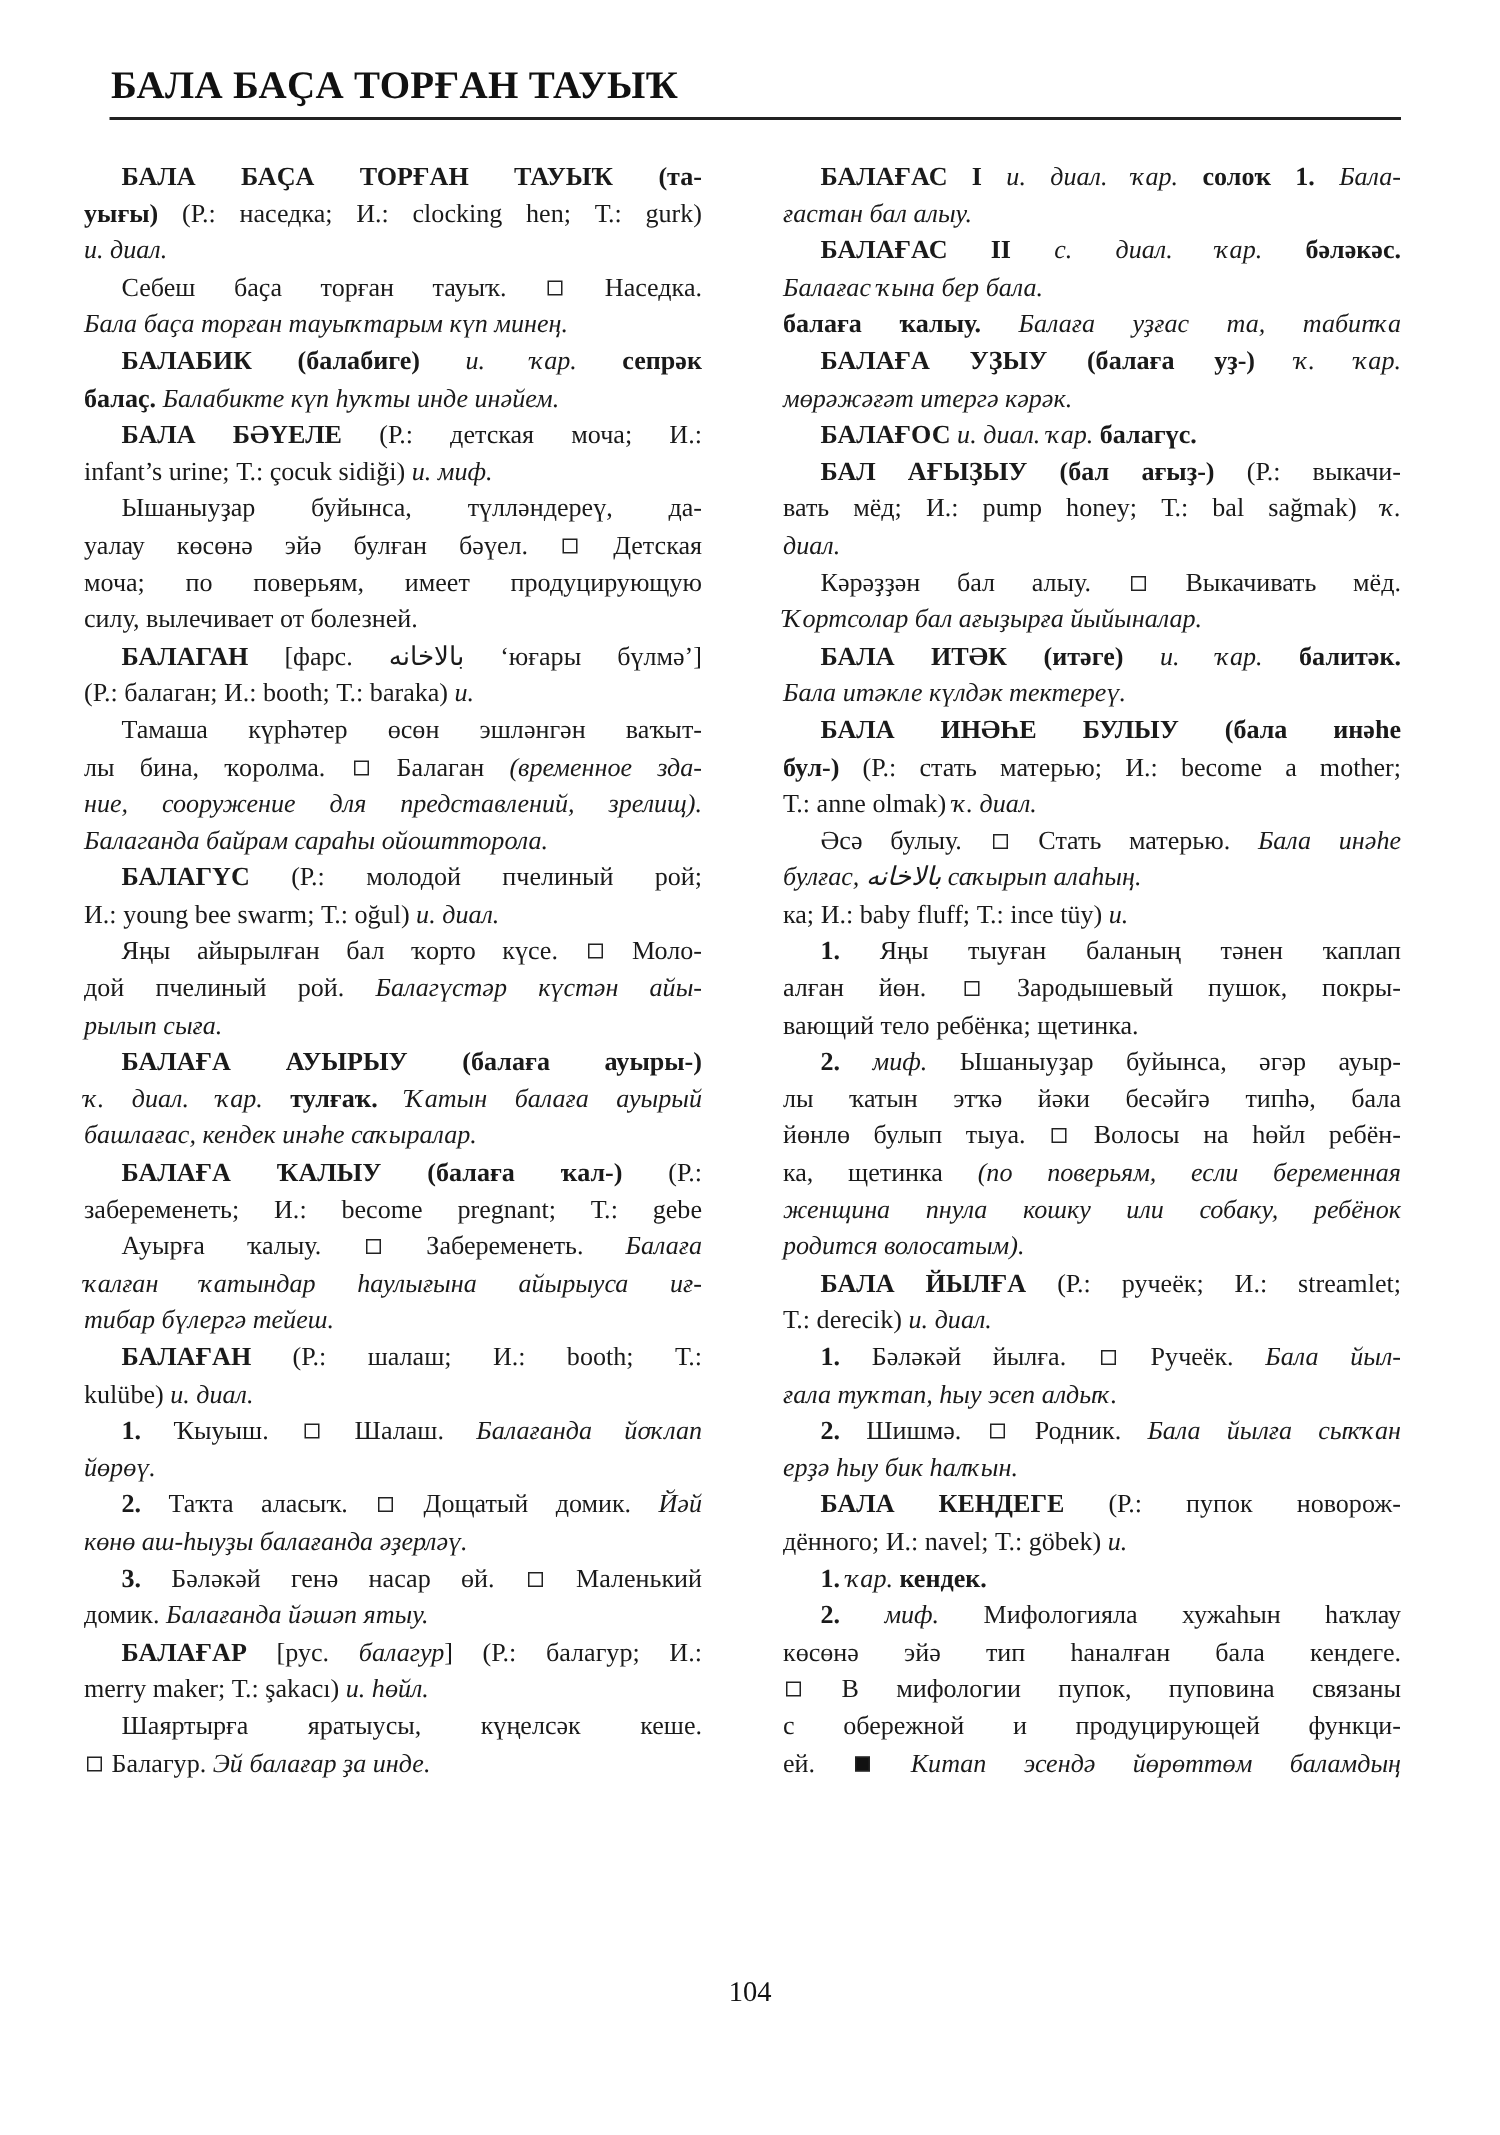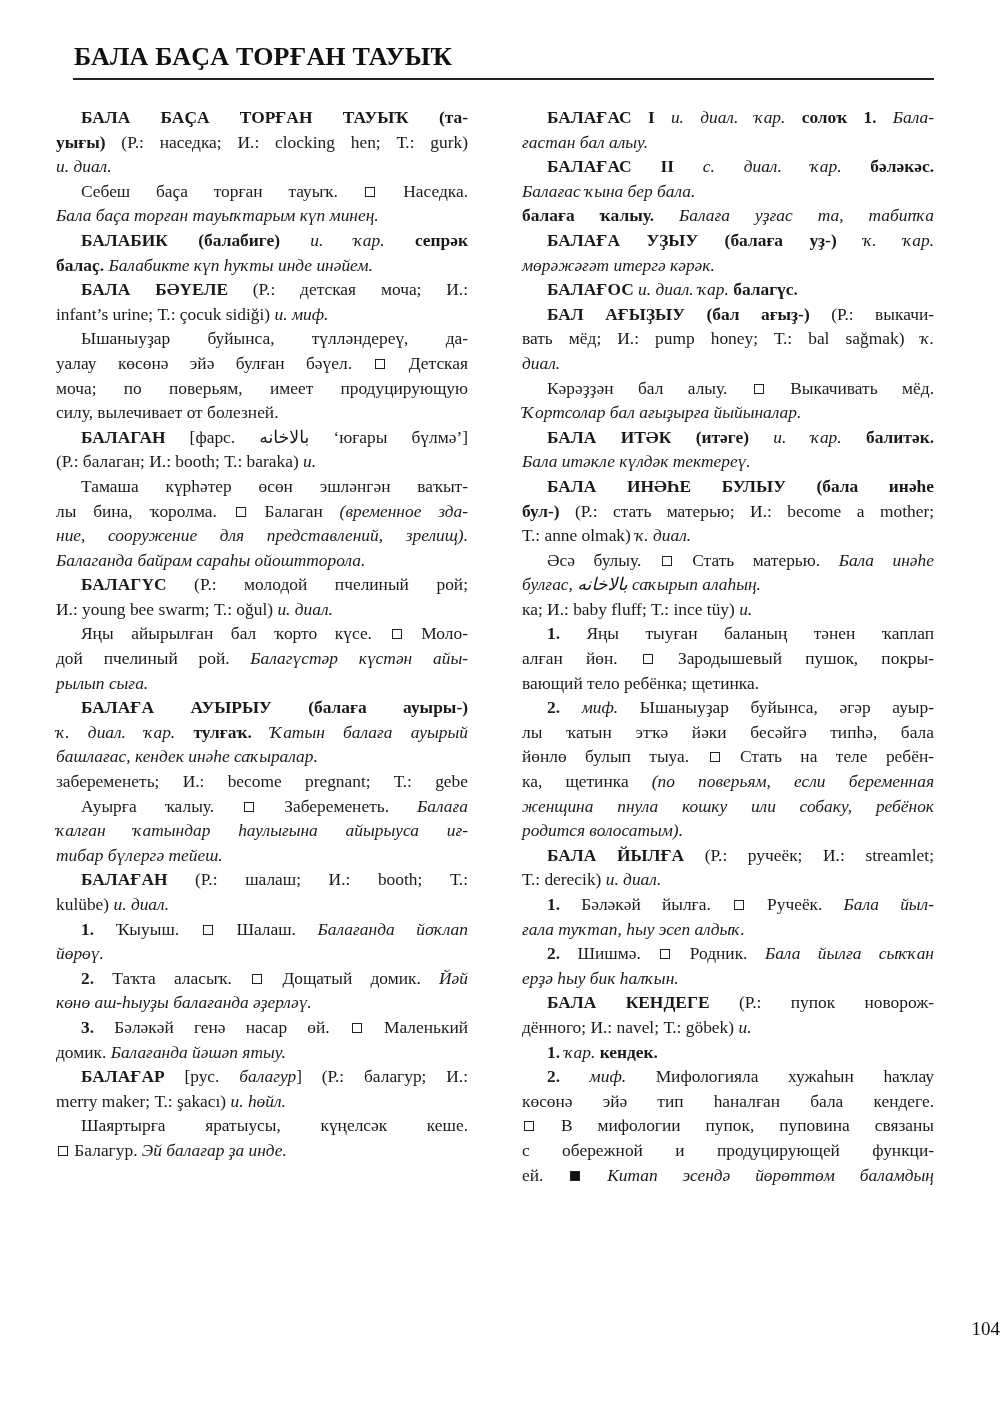--- a/index.html
+++ b/index.html
@@ -13,21 +13,21 @@
   .col-left { left: 56px; }
   .col-right { left: 522px; }
   .line { height: 24.6px; line-height: 24.6px; font-size: 17.4px; white-space: nowrap;
           text-align: justify; text-align-last: justify; overflow: visible; }
   .line.last { text-align-last: left; }
   .line.indent { padding-left: 25px; }
   .b { font-weight: bold; }
   .i { font-style: italic; }
   .sq { display: inline-block; width: 10px; height: 10px; border: 1.4px solid #222; vertical-align: 0px; margin: 0 2px; box-sizing: border-box; }
   .sq.filled { background: #111; }
-  .page-number { position: absolute; left: 0; width: 1000px; top: 1318px; text-align: right;
+  .page-number { position: absolute; left: 0; width: 1000px; top: 1318px; text-align: center;
                  font-size: 19px; color: #111; }
 </style>
 </head>
 <body>
 
 <div class="running-head">БАЛА БАҪА ТОРҒАН ТАУЫҠ</div>
 <div class="head-rule"></div>
 
 <div class="column col-left" id="col-left">
     <div class="line indent"><span class="b">БАЛА БАҪА ТОРҒАН ТАУЫҠ (та-</span></div>
@@ -50,20 +50,21 @@
     <div class="line"><span class="i">ние, сооружение для представлений, зрелищ).</span></div>
     <div class="line last"><span class="i">Балаганда байрам сараһы ойоштторола.</span></div>
     <div class="line indent"><span class="b">БАЛАГҮС </span><span class="">(Р.: молодой пчелиный рой;</span></div>
     <div class="line last"><span class="">И.: young bee swarm; Т.: oğul) </span><span class="i">и. диал.</span></div>
     <div class="line indent"><span class="">Яңы айырылған бал ҡорто күсе. </span><span class="sq"></span><span class=""> Моло-</span></div>
     <div class="line"><span class="">дой пчелиный рой. </span><span class="i">Балагүстәр күстән айы-</span></div>
     <div class="line last"><span class="i">рылып сыға.</span></div>
     <div class="line indent"><span class="b">БАЛАҒА АУЫРЫУ (балаға ауыры-)</span></div>
     <div class="line"><span class="i">ҡ. диал. ҡар. </span><span class="b">тулғаҡ. </span><span class="i">Ҡатын балаға ауырый</span></div>
     <div class="line last"><span class="i">башлағас, кендек инәһе саҡыралар.</span></div>
+    <div class="line indent"><span class="b">БАЛАҒА ҠАЛЫУ (балаға ҡал-) </span><span class="">(Р.:</span></div>
     <div class="line"><span class="">забеременеть; И.: become pregnant; Т.: gebe</span></div>
     <div class="line indent"><span class="">Ауырға ҡалыу. </span><span class="sq"></span><span class=""> Забеременеть. </span><span class="i">Балаға</span></div>
     <div class="line"><span class="i">ҡалған ҡатындар һаулығына айырыуса иғ-</span></div>
     <div class="line last"><span class="i">тибар бүлергә тейеш.</span></div>
     <div class="line indent"><span class="b">БАЛАҒАН </span><span class="">(Р.: шалаш; И.: booth; Т.:</span></div>
     <div class="line last"><span class="">kulübe) </span><span class="i">и. диал.</span></div>
     <div class="line indent"><span class="b">1. </span><span class="">Ҡыуыш. </span><span class="sq"></span><span class=""> Шалаш. </span><span class="i">Балағанда йоҡлап</span></div>
     <div class="line last"><span class="i">йөрөү.</span></div>
     <div class="line indent"><span class="b">2. </span><span class="">Таҡта аласыҡ. </span><span class="sq"></span><span class=""> Дощатый домик. </span><span class="i">Йәй</span></div>
     <div class="line last"><span class="i">көнө аш-һыуҙы балағанда әҙерләү.</span></div>
@@ -94,21 +95,21 @@
     <div class="line"><span class="b">бул-) </span><span class="">(Р.: стать матерью; И.: become a mother;</span></div>
     <div class="line last"><span class="">Т.: anne olmak) </span><span class="i">ҡ. диал.</span></div>
     <div class="line indent"><span class="">Әсә булыу. </span><span class="sq"></span><span class=""> Стать матерью. </span><span class="i">Бала инәһе</span></div>
     <div class="line last"><span class="i">булғас, بالاخانه саҡырып алаһың.</span></div>
     <div class="line last"><span class="">ка; И.: baby fluff; Т.: ince tüy) </span><span class="i">и.</span></div>
     <div class="line indent"><span class="b">1. </span><span class="">Яңы тыуған баланың тәнен ҡаплап</span></div>
     <div class="line"><span class="">алған йөн. </span><span class="sq"></span><span class=""> Зародышевый пушок, покры-</span></div>
     <div class="line last"><span class="">вающий тело ребёнка; щетинка.</span></div>
     <div class="line indent"><span class="b">2. </span><span class="i">миф. </span><span class="">Ышаныуҙар буйынса, әгәр ауыр-</span></div>
     <div class="line"><span class="">лы ҡатын этҡә йәки бесәйгә типһә, бала</span></div>
-    <div class="line"><span class="">йөнлө булып тыуа. </span><span class="sq"></span><span class=""> Стать на теле ребён-</span></div>
+    <div class="line"><span class="">йөнлө булып тыуа. </span><span class="sq"></span><span class=""> Волосы на һөйл ребён-</span></div>
     <div class="line"><span class="">ка, щетинка </span><span class="i">(по поверьям, если беременная</span></div>
     <div class="line"><span class="i">женщина пнула кошку или собаку, ребёнок</span></div>
     <div class="line last"><span class="i">родится волосатым).</span></div>
     <div class="line indent"><span class="b">БАЛА ЙЫЛҒА </span><span class="">(Р.: ручеёк; И.: streamlet;</span></div>
     <div class="line last"><span class="">Т.: derecik) </span><span class="i">и. диал.</span></div>
     <div class="line indent"><span class="b">1. </span><span class="">Бәләкәй йылға. </span><span class="sq"></span><span class=""> Ручеёк. </span><span class="i">Бала йыл-</span></div>
     <div class="line last"><span class="i">ғала туҡтап, һыу эсеп алдыҡ.</span></div>
     <div class="line indent"><span class="b">2. </span><span class="">Шишмә. </span><span class="sq"></span><span class=""> Родник. </span><span class="i">Бала йылға сыҡҡан</span></div>
     <div class="line last"><span class="i">ерҙә һыу бик һалҡын.</span></div>
     <div class="line indent"><span class="b">БАЛА КЕНДЕГЕ </span><span class="">(Р.: пупок новорож-</span></div>

